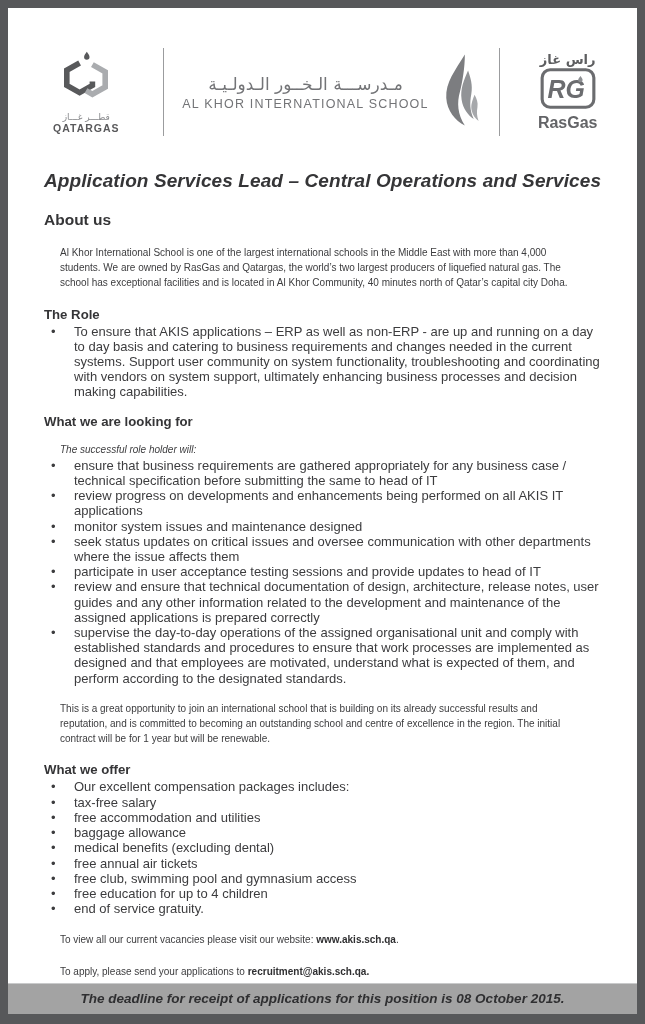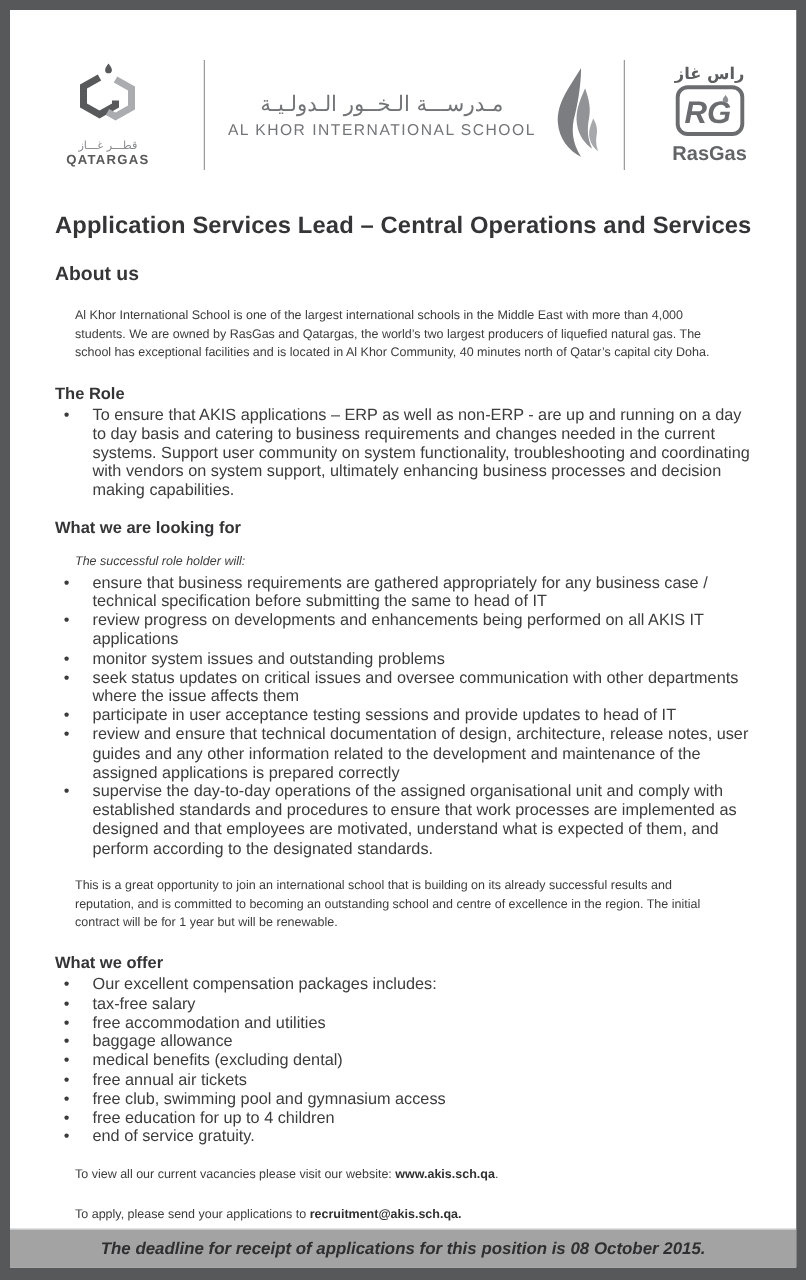--- a/index.html
+++ b/index.html
@@ -19,21 +19,21 @@
   .v-divider{width:1px;height:88px;background:#9b9c9e;flex:none;}
   .logo-akis{display:flex;align-items:center;gap:10px;flex:none;}
   .akis-text{text-align:center;}
   .akis-text .ar{font-family:"DejaVu Sans",sans-serif;font-size:17px;color:#737477;display:block;letter-spacing:1px;}
   .akis-text .en{font-size:12.5px;letter-spacing:1.2px;color:#737477;display:block;margin-top:3px;white-space:nowrap;}
   .logo-rasgas{text-align:center;width:100px;flex:none;}
   .logo-rasgas .ar{font-family:"DejaVu Sans",sans-serif;font-size:13px;font-weight:bold;color:#5d5e60;display:block;margin-bottom:1px;}
   .logo-rasgas .en{font-size:16px;font-weight:bold;color:#636467;display:block;margin-top:1px;}
   
   .content{padding:0 36px;}
-  .title{font-size:19px;font-weight:bold;color:#353537;margin:24px 0 2px;white-space:nowrap;letter-spacing:0.1px;}
+  .title{font-size:19px;font-weight:bold;color:#353537;margin:24px 0 2px;white-space:nowrap;letter-spacing:0.1px;font-style:italic;}
   h2{font-size:15.5px;font-weight:bold;color:#353537;margin:19px 0 2px;}
   h3{font-size:13.2px;font-weight:bold;color:#353537;margin:14px 0 2px;}
   p{font-size:10px;line-height:15.2px;margin:16px;}
   ul{list-style:none;margin:0;padding:0;}
   li{display:flex;font-size:13px;line-height:15.2px;}
   li .b{flex:none;width:30px;box-sizing:border-box;padding-left:7px;}
   .intro-italic{font-style:italic;margin-top:13px;margin-bottom:1px;}
   .para-gap{margin-top:15px;}
   .apply{margin-top:15px;}
   .apply b{color:#2f2f31;}
@@ -118,21 +118,21 @@
         <li>
           <span class="b">•</span>
           <span class="t">ensure that business requirements are gathered appropriately for any business case / technical specification before submitting the same to head of IT</span>
         </li>
         <li>
           <span class="b">•</span>
           <span class="t">review progress on developments and enhancements being performed on all AKIS IT applications</span>
         </li>
         <li>
           <span class="b">•</span>
-          <span class="t">monitor system issues and outstanding problems</span>
+          <span class="t">monitor system issues and maintenance designed</span>
         </li>
         <li>
           <span class="b">•</span>
           <span class="t">seek status updates on critical issues and oversee communication with other departments where the issue affects them</span>
         </li>
         <li>
           <span class="b">•</span>
           <span class="t">participate in user acceptance testing sessions and provide updates to head of IT</span>
         </li>
         <li>

